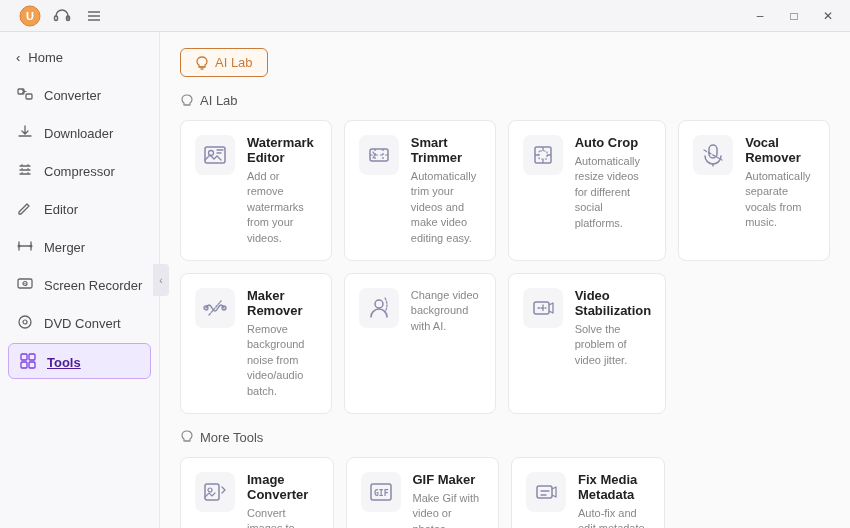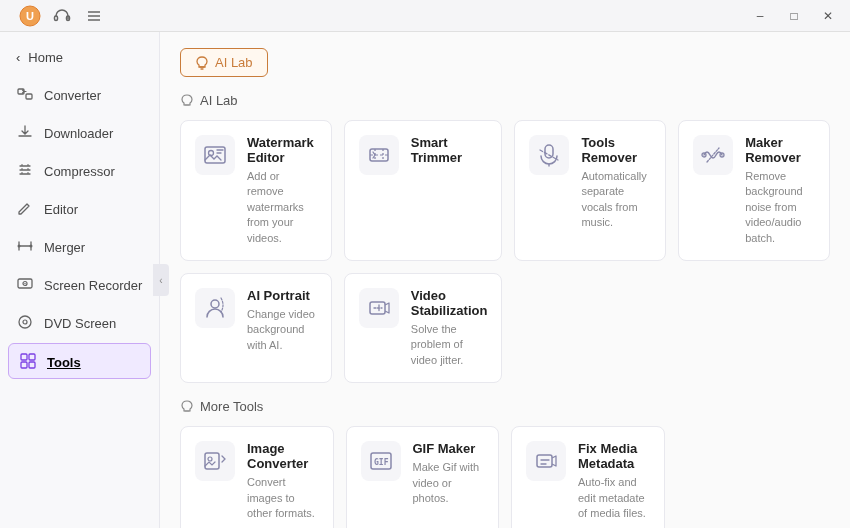--- a/index.html
+++ b/index.html
@@ -281,33 +281,33 @@
       <span>Screen Recorder</span>
     </div>
 
     <div class="sidebar-item">
       <span class="si-icon">
         <svg width="16" height="16" viewBox="0 0 16 16" fill="none">
           <circle cx="8" cy="8" r="6" stroke="#666" stroke-width="1.3"></circle>
           <circle cx="8" cy="8" r="2" stroke="#666" stroke-width="1.2"></circle>
         </svg>
       </span>
-      <span>DVD Screen</span>
+      <span>DVD Convert</span>
     </div>
 
     <div class="sidebar-item active">
       <span class="si-icon">
         <svg width="16" height="16" viewBox="0 0 16 16" fill="none">
           <rect x="1" y="1" width="6" height="6" rx="1" stroke="#7b3fe4" stroke-width="1.3"></rect>
           <rect x="9" y="1" width="6" height="6" rx="1" stroke="#7b3fe4" stroke-width="1.3"></rect>
           <rect x="1" y="9" width="6" height="6" rx="1" stroke="#7b3fe4" stroke-width="1.3"></rect>
           <rect x="9" y="9" width="6" height="6" rx="1" stroke="#7b3fe4" stroke-width="1.3"></rect>
         </svg>
       </span>
-      <span style="color:#000000;font-weight:600;text-decoration:underline;">Tools</span>
+      <span style="color:#4c1d95;font-weight:600;text-decoration:underline;">Tools</span>
     </div>
 
     <div class="collapse-handle">‹</div>
   </div>
 
   <div class="main-content">
 
     <div class="tab-bar">
       <div class="tab active">
         <span>
@@ -351,36 +351,50 @@
         <div class="card-icon">
           <svg width="26" height="26" viewBox="0 0 26 26" fill="none">
             <rect x="4" y="7" width="18" height="12" rx="2" stroke="#8888aa" stroke-width="1.5"></rect>
             <path d="M9 7v12M17 7v12" stroke="#8888aa" stroke-width="1.3" stroke-dasharray="2 2"></path>
             <path d="M4 13h18" stroke="#8888aa" stroke-width="1" stroke-dasharray="3 2"></path>
             <path d="M7 10l2 3-2 3" stroke="#8888aa" stroke-width="1.3" stroke-linecap="round"></path>
           </svg>
         </div>
         <div class="card-text">
           <div class="card-title">Smart Trimmer</div>
-        </div>
-      </div>
-
+          <div class="card-desc">Automatically trim your videos and make video editing easy.</div>
+        </div>
+      </div>
+
+      <div class="card">
+        <div class="card-icon">
+          <svg width="26" height="26" viewBox="0 0 26 26" fill="none">
+            <rect x="5" y="5" width="16" height="16" rx="1.5" stroke="#8888aa" stroke-width="1.5"></rect>
+            <rect x="9" y="9" width="8" height="8" rx="1" stroke="#8888aa" stroke-width="1.2" stroke-dasharray="2 1.5"></rect>
+            <path d="M5 13h4M17 13h4M13 5v4M13 17v4" stroke="#8888aa" stroke-width="1.3"></path>
+          </svg>
+        </div>
+        <div class="card-text">
+          <div class="card-title">Auto Crop</div>
+          <div class="card-desc">Automatically resize videos for different social platforms.</div>
+        </div>
+      </div>
 
 
       <div class="card">
         <div class="card-icon">
           <svg width="26" height="26" viewBox="0 0 26 26" fill="none">
             <rect x="9" y="3" width="8" height="13" rx="4" stroke="#8888aa" stroke-width="1.5"></rect>
             <path d="M5 14c0 4.4 3.6 8 8 8s8-3.6 8-8" stroke="#8888aa" stroke-width="1.5" stroke-linecap="round"></path>
             <path d="M13 22v2" stroke="#8888aa" stroke-width="1.4" stroke-linecap="round"></path>
             <path d="M4 8l18 10" stroke="#8888aa" stroke-width="1.3" stroke-linecap="round" stroke-dasharray="3 2"></path>
           </svg>
         </div>
         <div class="card-text">
-          <div class="card-title">Tools Remover</div>
+          <div class="card-title">Vocal Remover</div>
           <div class="card-desc">Automatically separate vocals from music.</div>
         </div>
       </div>
 
       <div class="card">
         <div class="card-icon">
           <svg width="26" height="26" viewBox="0 0 26 26" fill="none">
             <path d="M4 13 Q7 7 10 13 Q13 19 16 13 Q19 7 22 13" stroke="#8888aa" stroke-width="1.5" fill="none" stroke-linecap="round"></path>
             <circle cx="4" cy="13" r="2" fill="none" stroke="#8888aa" stroke-width="1.3"></circle>
             <circle cx="22" cy="13" r="2" fill="none" stroke="#8888aa" stroke-width="1.3"></circle>
@@ -396,21 +410,20 @@
 
       <div class="card">
         <div class="card-icon">
           <svg width="26" height="26" viewBox="0 0 26 26" fill="none">
             <circle cx="13" cy="9" r="4" stroke="#8888aa" stroke-width="1.5"></circle>
             <path d="M5 22c0-4.4 3.6-8 8-8s8 3.6 8 8" stroke="#8888aa" stroke-width="1.5" stroke-linecap="round"></path>
             <path d="M19 3 Q23 10 19 17" stroke="#8888aa" stroke-width="1.2" stroke-linecap="round" stroke-dasharray="2 1.5"></path>
           </svg>
         </div>
         <div class="card-text">
-          <div class="card-title">AI  Portrait</div>
           <div class="card-desc">Change video background with AI.</div>
         </div>
       </div>
 
       <div class="card">
         <div class="card-icon">
           <svg width="26" height="26" viewBox="0 0 26 26" fill="none">
             <rect x="4" y="7" width="15" height="12" rx="2" stroke="#8888aa" stroke-width="1.5"></rect>
             <path d="M19 10l4-2v10l-4-2" stroke="#8888aa" stroke-width="1.3" stroke-linejoin="round"></path>
             <path d="M8 13h8M13 10v6" stroke="#8888aa" stroke-width="1.3" stroke-linecap="round" stroke-dasharray="2 1.5"></path>

